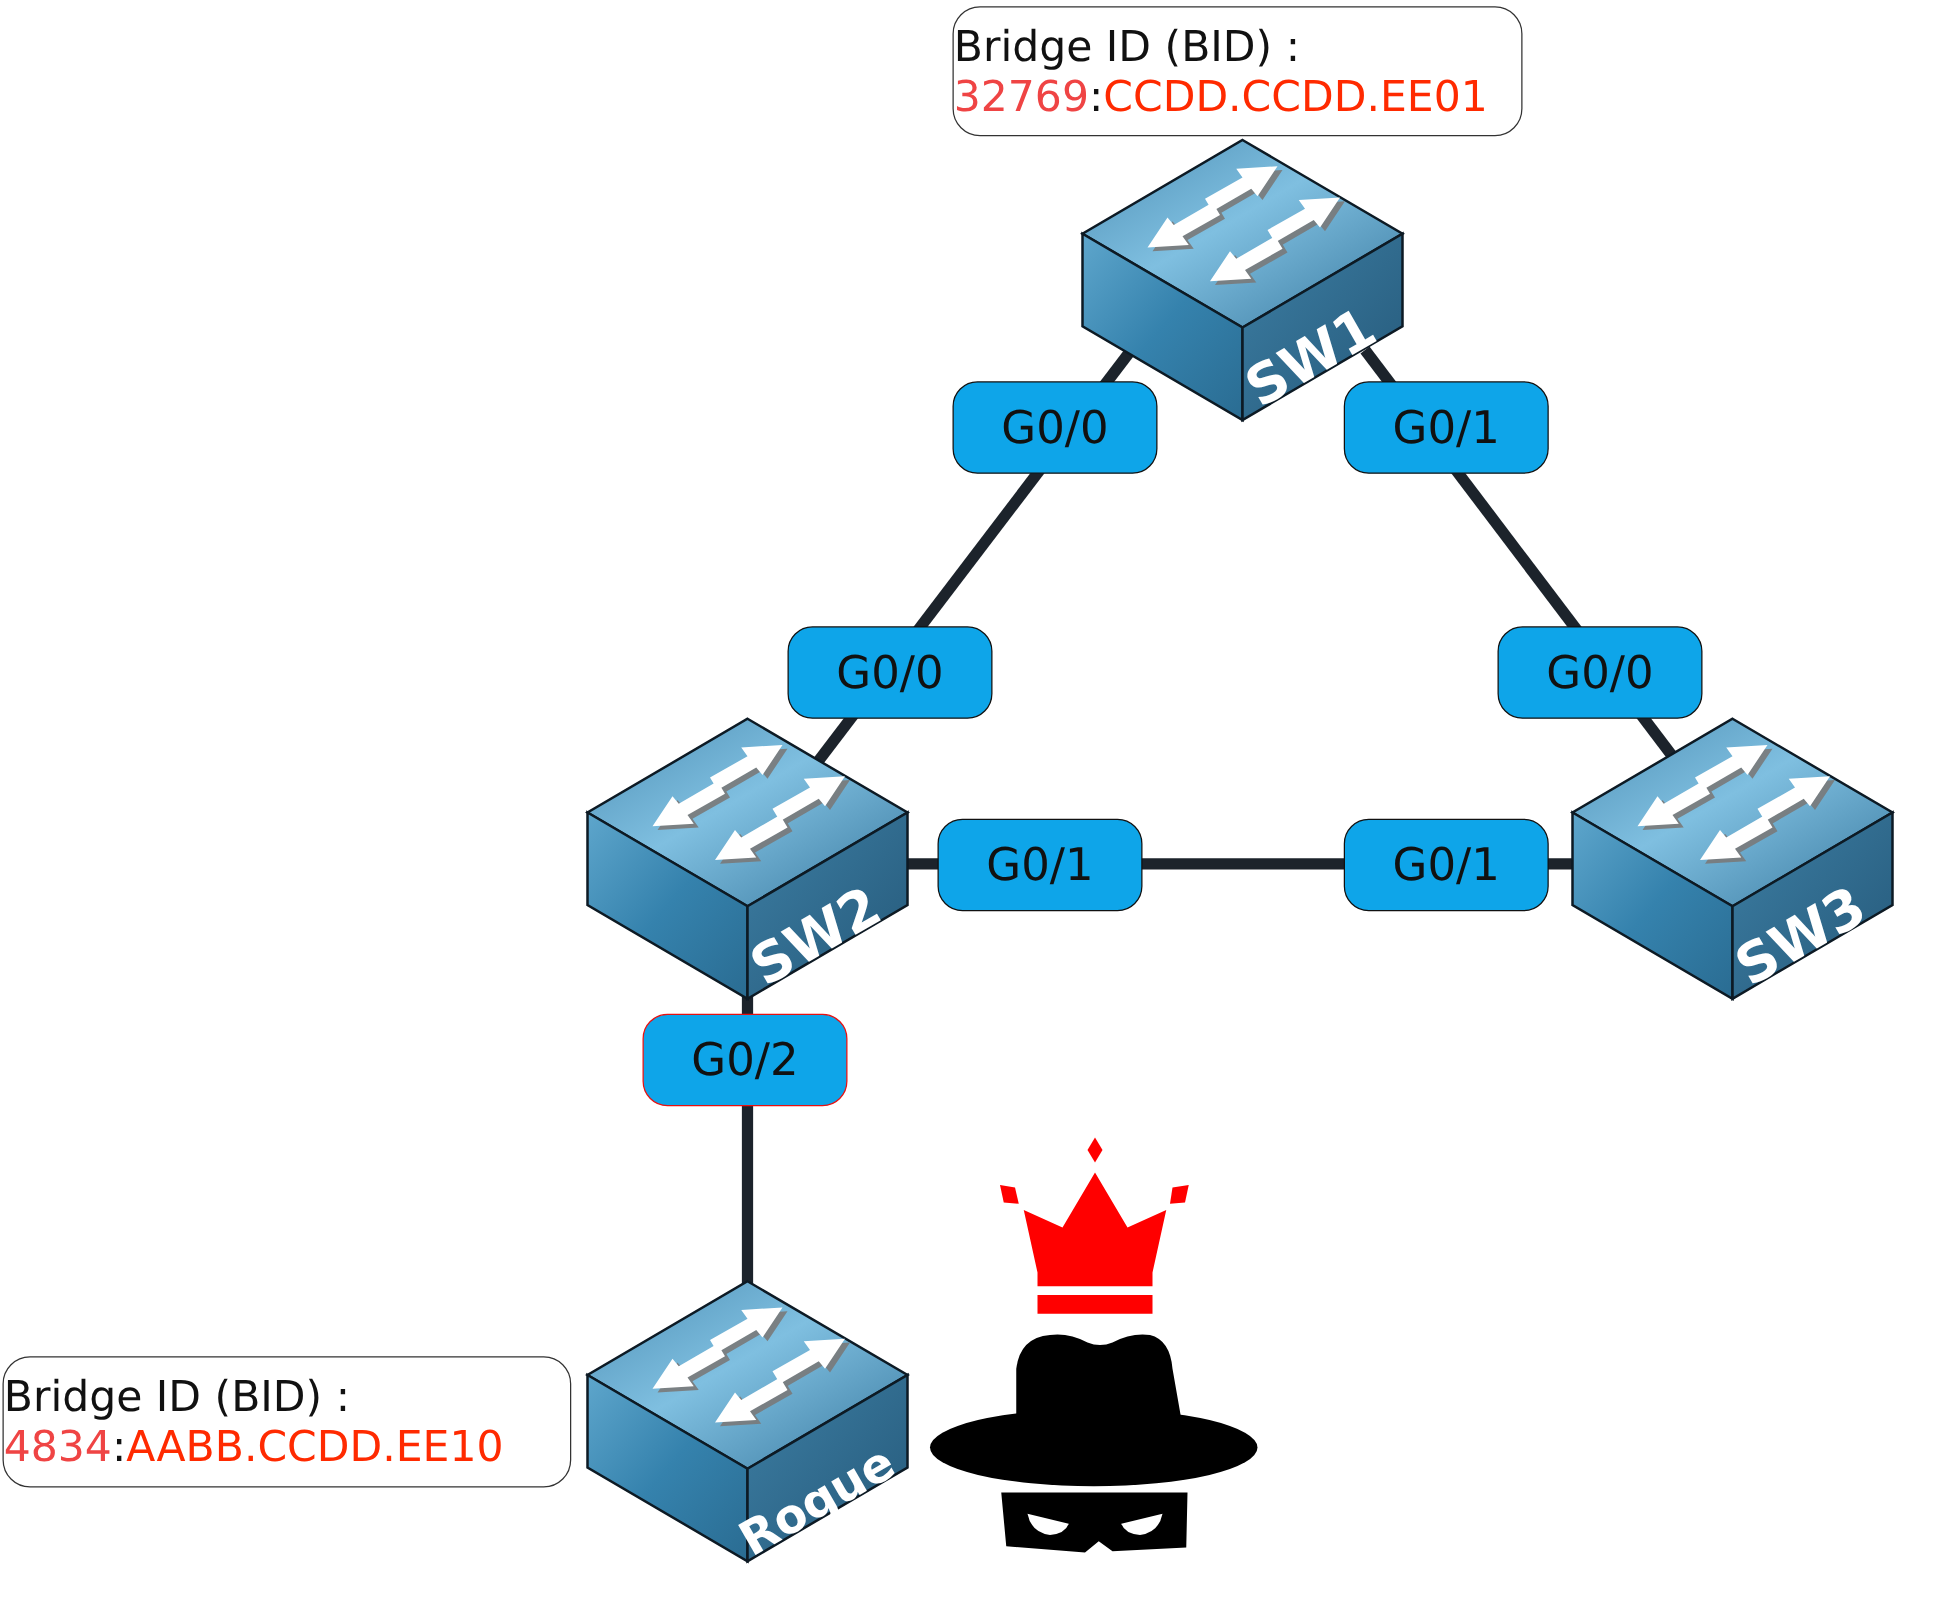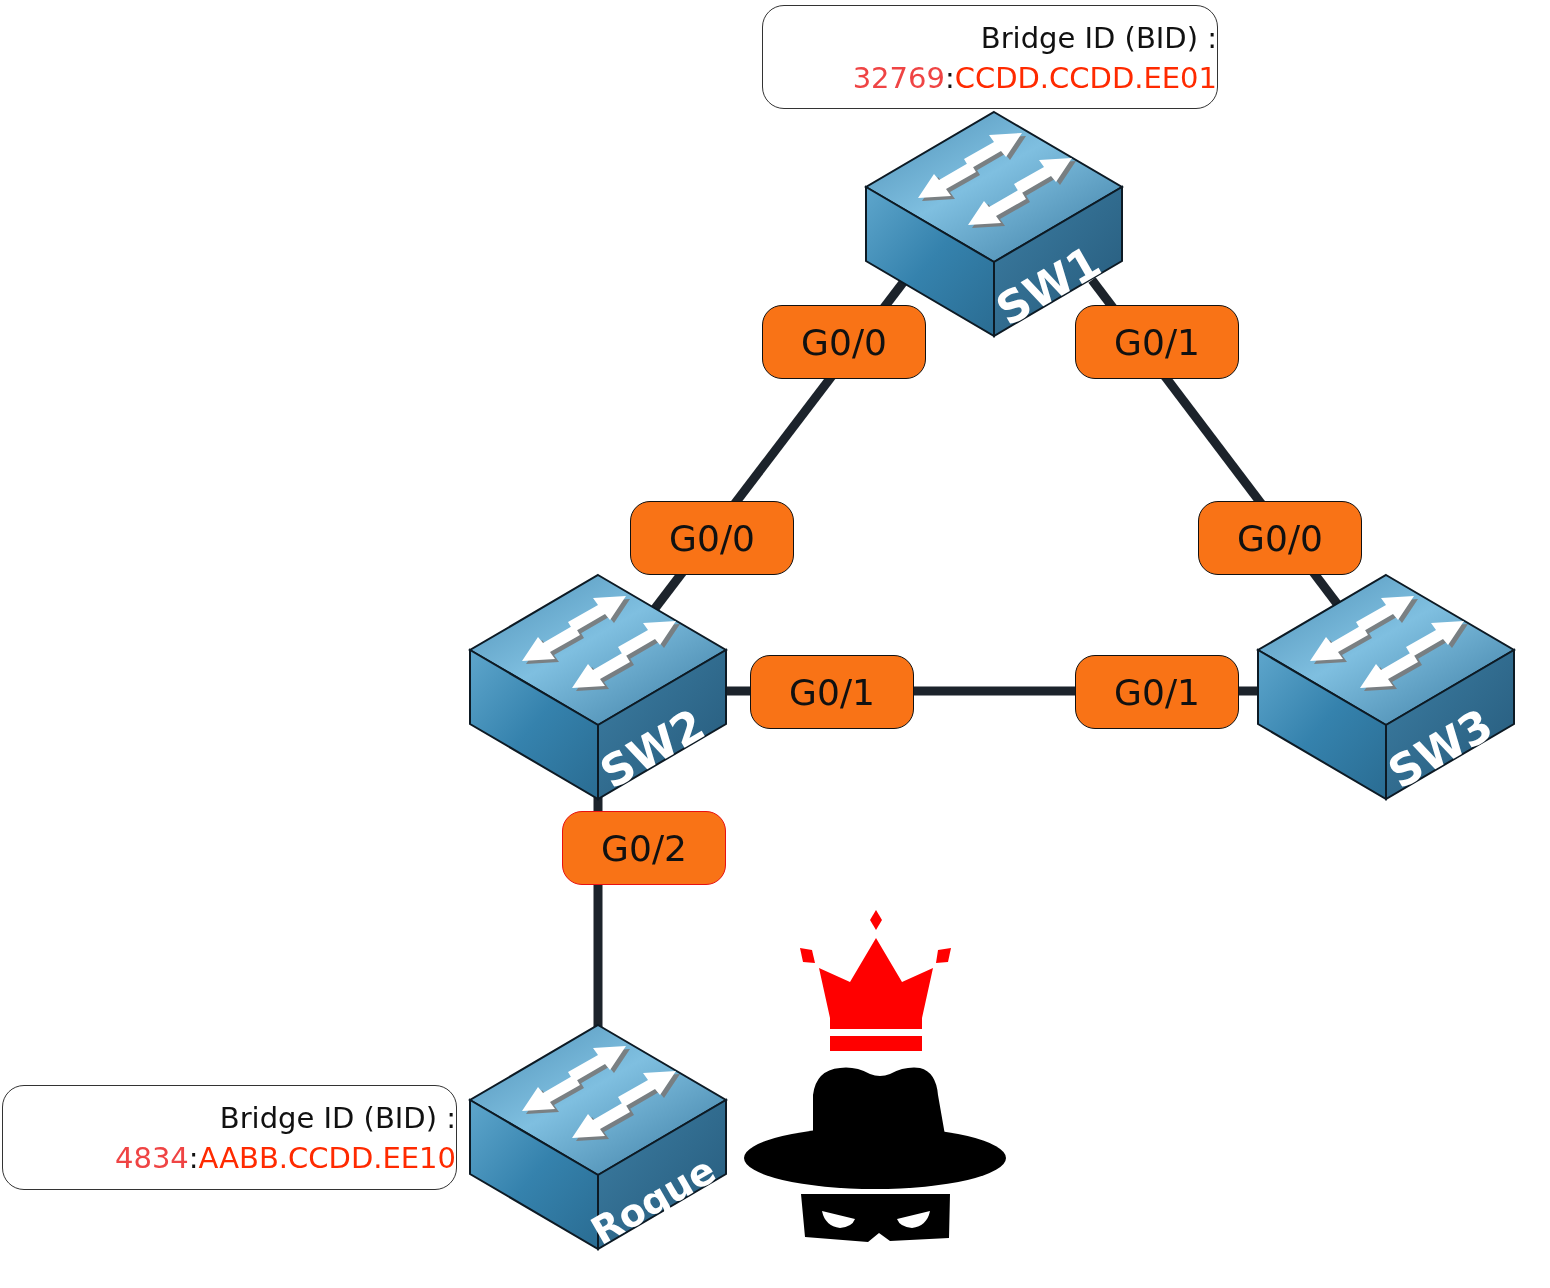--- a/index.html
+++ b/index.html
@@ -1,30 +1,30 @@
 <!DOCTYPE html>
 <html><head>
 <meta charset="utf-8">
 <style>
   html, body { margin: 0; padding: 0; background: #ffffff; }
   body { width: 1550px; height: 1288px; position: relative; overflow: hidden;
          font-family: "Liberation Sans", "DejaVu Sans", sans-serif; }
   #canvas { position: absolute; left: 0; top: 0; width: 1550px; height: 1288px; }
   .bid-box { position: absolute; box-sizing: border-box; background: #fff;
-             border: 1.5px solid #333; border-radius: 22px; text-align: right;
-             font-family: "DejaVu Sans", sans-serif; font-size: 29px; line-height: 40px; color: #111; }
+             border: 1.5px solid #333; border-radius: 22px; text-align: left;
+             font-family: "DejaVu Sans", sans-serif; font-size: 34px; line-height: 40px; color: #111; }
   .bid-title { display: block; }
   .bid-prio { color: #ef4444; }
   .bid-sep { color: #111; }
   .bid-mac { color: #ff2a00; }
-  .port { position: absolute; box-sizing: border-box; background: #f97316;
+  .port { position: absolute; box-sizing: border-box; background: #0ea5e9;
           border: 1.8px solid #111; border-radius: 20px; width: 164px; height: 74px;
           display: flex; align-items: center; justify-content: center;
           font-family: "DejaVu Sans", sans-serif; font-size: 36px; color: #111; }
-  .port.alert { border-color: #e81010; margin-left: 48px; }
+  .port.alert { border-color: #e81010; }
 </style>
 </head>
 <body>
 
 <svg id="canvas" width="1550" height="1288" viewBox="0 0 1550 1288" xmlns="http://www.w3.org/2000/svg">
   <defs>
     <linearGradient id="topGrad" x1="0" y1="0" x2="1" y2="1">
       <stop offset="0" stop-color="#4d8fb5"></stop>
       <stop offset="0.45" stop-color="#7fbfe0"></stop>
       <stop offset="1" stop-color="#3a7aa0"></stop>

